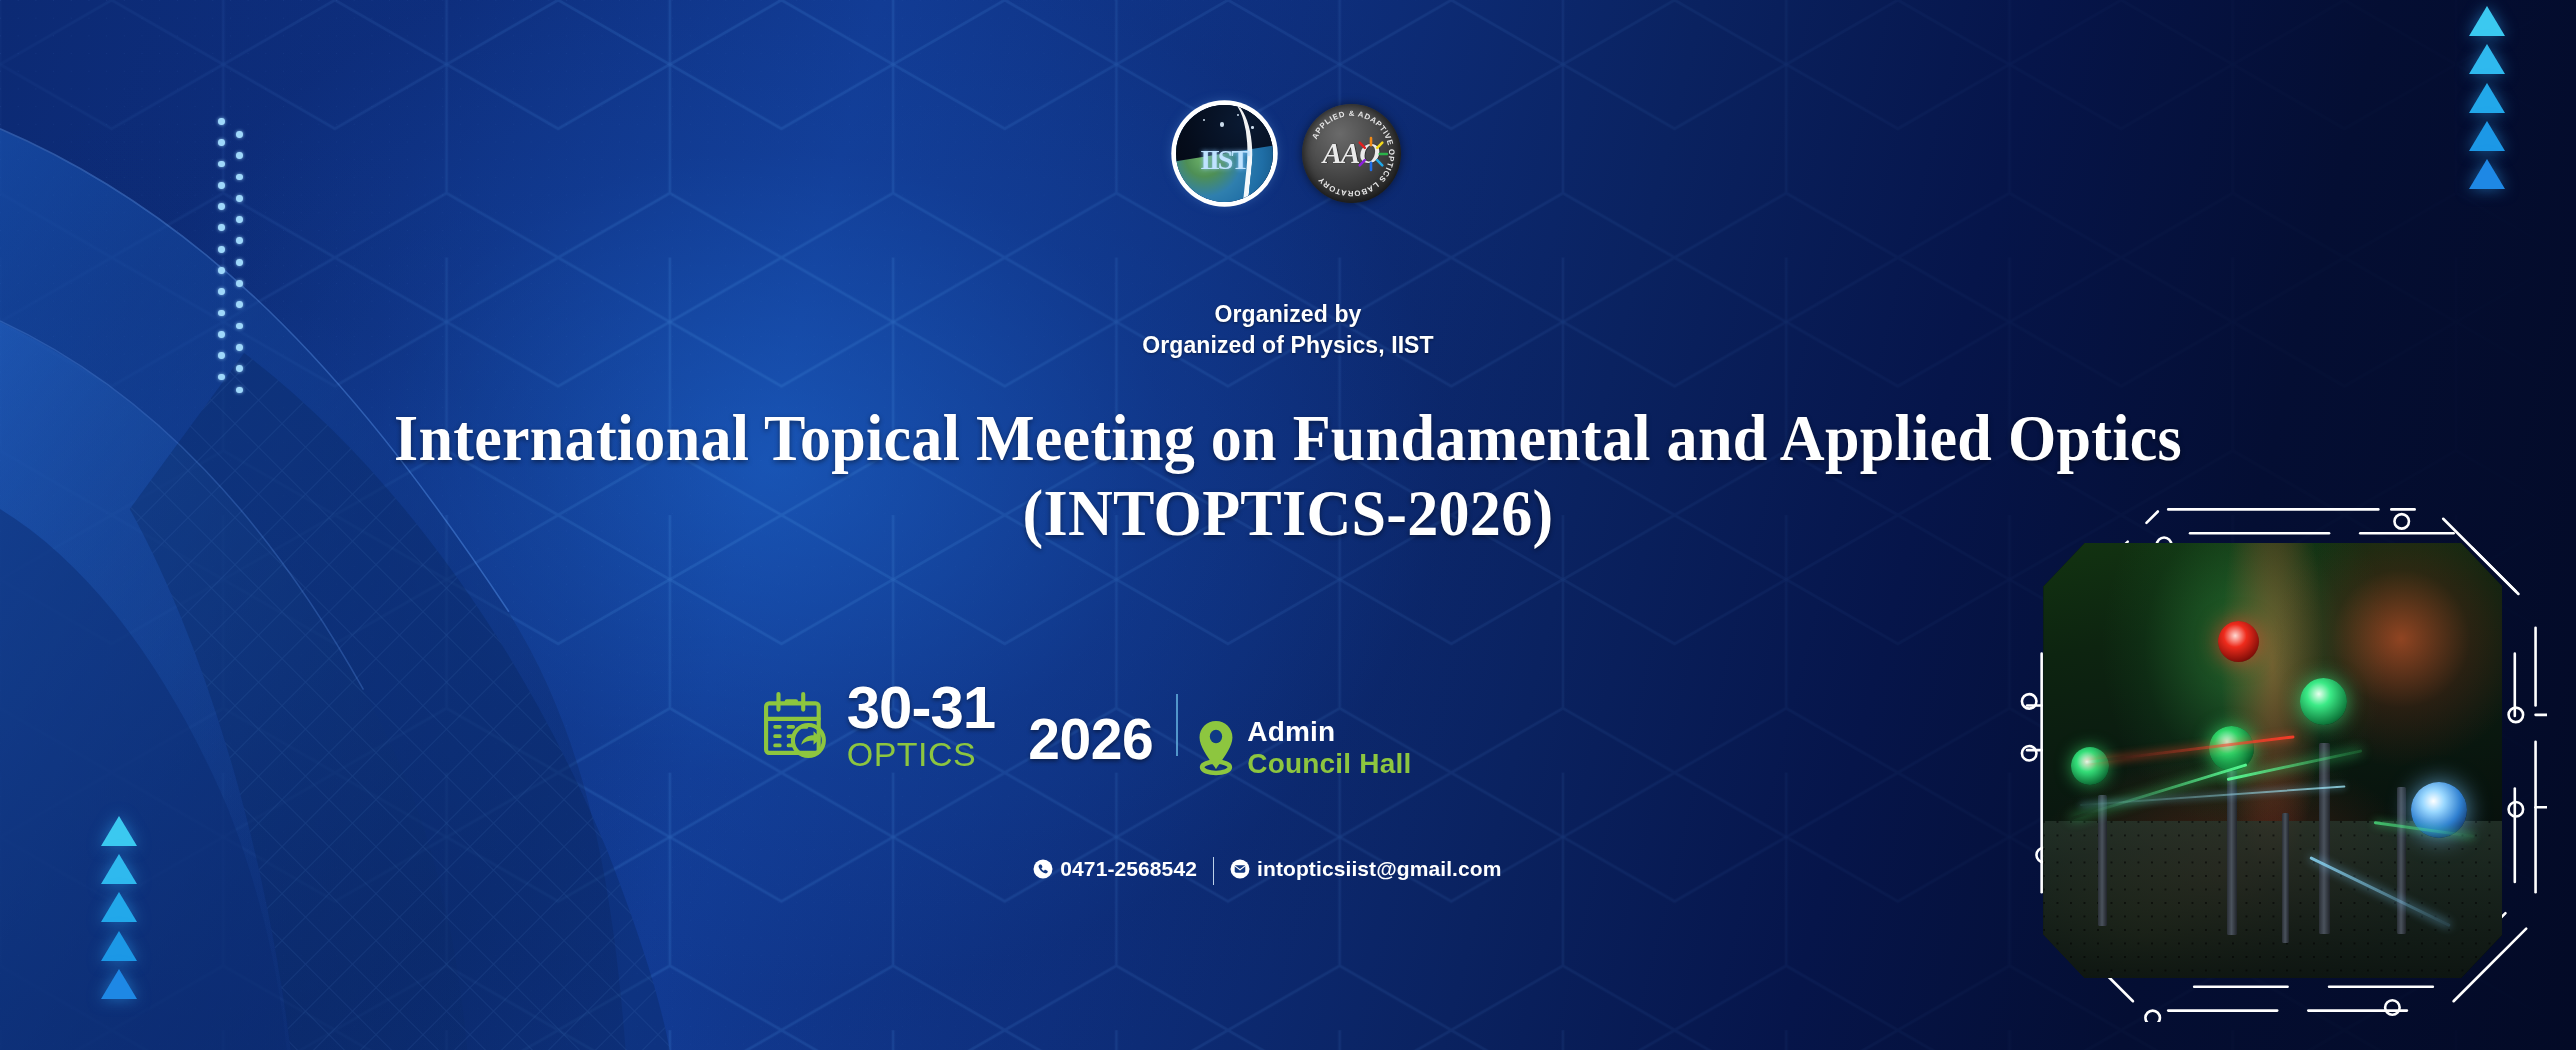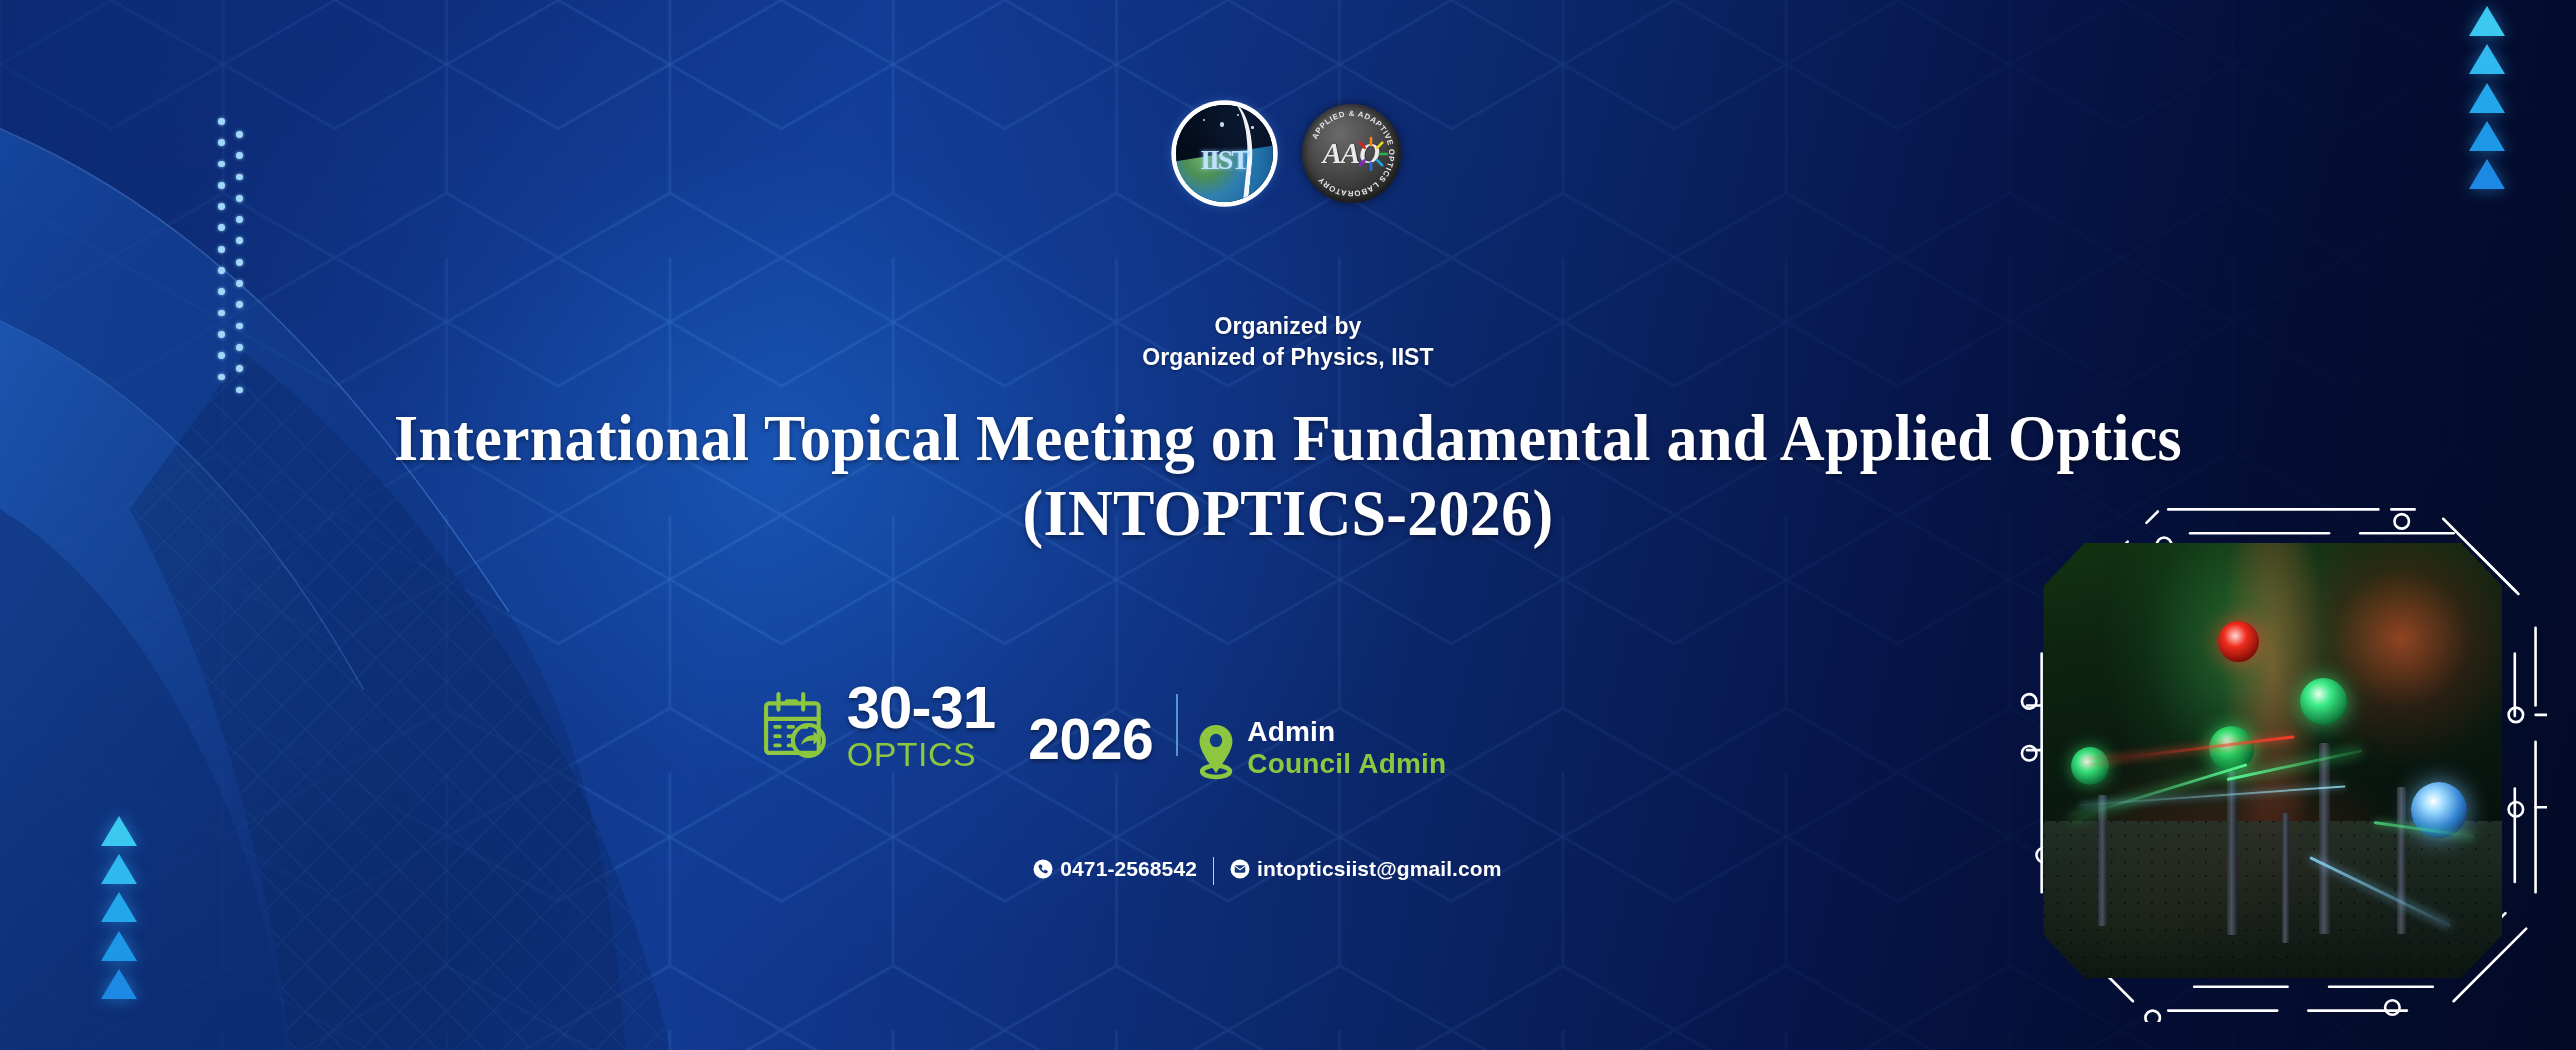--- a/index.html
+++ b/index.html
@@ -88,21 +88,21 @@
     transform:translateY(-52%); text-align:center;
     color:#eaeaea; font-family:"Liberation Serif", serif;
     font-size:29px; font-style:italic; font-weight:700;
     text-shadow:0.5px 0.5px 1px #000; letter-spacing:-1px; }
   .logo-aao .rays{ position:absolute; right:10.4px; top:50%; transform:translateY(-50%); width:38px; height:38px; }
 
   
   .organized{ position:absolute; left:0; right:0; top:299px; text-align:center;
     color:#ffffff; font-weight:700; font-size:23px; line-height:1.34;
     font-family:"Liberation Sans", sans-serif; letter-spacing:0.1px;
-    text-shadow:0 1px 2.6px rgba(0,0,0,.45);margin-top:12px; }
+    text-shadow:0 1px 2.6px rgba(0,0,0,.45); }
 
   
   .title-block{ position:absolute; left:0; right:0; top:400px; text-align:center; }
   .title-line{
     color:#ffffff; font-family:"Liberation Serif", serif; font-weight:700;
     font-size:66px; line-height:1.14; letter-spacing:0.3px;
     transform:scaleX(.94); transform-origin:center;
     text-shadow:0 1.6px 5.2px rgba(0,0,0,.45);
   }
   .title-line.second{ font-size:66px; }
@@ -118,21 +118,21 @@
   .dayrange{ color:#ffffff; font-weight:700; font-size:60px; line-height:.92;
              letter-spacing:-1px; text-shadow:0 1.6px 4.2px rgba(0,0,0,.45); }
   .monthtxt{ color:#8DC63F; font-weight:400; font-size:34px; line-height:1;
              letter-spacing:0.5px; margin-top:2.1px; }
   .yeartxt{ color:#ffffff; font-weight:700; font-size:57px; line-height:1;
             letter-spacing:-0.5px; padding-bottom:3.1px; text-shadow:0 1.6px 4.2px rgba(0,0,0,.45); }
 
   .vdivider{ width:1.6px; height:62px; background:#5ea8d8; opacity:.85;
              margin:0 20px 0 23px; align-self:center; }
 
-  .venue-wrap{ display:flex; align-items:flex-end;margin-top:46px; }
+  .venue-wrap{ display:flex; align-items:center;margin-top:46px; }
   .pin-icon{ width:36px; height:57px; flex:0 0 auto; margin-right:13.5px; }
   .venue-lines{ display:flex; flex-direction:column; line-height:1.16; }
   .venue-l1{ color:#ffffff; font-weight:700; font-size:28px; letter-spacing:0.2px; }
   .venue-l2{ color:#8DC63F; font-weight:700; font-size:28px; letter-spacing:0.2px; }
 
   
   .contact{ position:absolute; left:1033px; top:857px;
     display:flex; align-items:flex-start; color:#ffffff;
     font-size:21px; font-weight:700; letter-spacing:0.1px; }
   .contact .cicon{ width:20px; height:20px; flex:0 0 auto; margin-right:7.3px; }
@@ -362,21 +362,21 @@
     <div class="venue-wrap">
       <div class="pin-icon">
         <svg viewBox="0 0 70 110" xmlns="http://www.w3.org/2000/svg">
           <path d="M35 2 C17 2 3 16 3 34 c0 22 26 50 32 62 6-12 32-40 32-62 C67 16 53 2 35 2 z" fill="#8DC63F"></path>
           <ellipse cx="35" cy="32" rx="12" ry="13" fill="#0e3a86"></ellipse>
           <ellipse cx="35" cy="92" rx="27" ry="11" fill="none" stroke="#8DC63F" stroke-width="9"></ellipse>
         </svg>
       </div>
       <div class="venue-lines">
         <div class="venue-l1">Admin</div>
-        <div class="venue-l2">Council Admin</div>
+        <div class="venue-l2">Council Hall</div>
       </div>
     </div>
 
   </div>
 
   <div class="contact">
     <div class="grp">
       <div class="cicon">
         <svg viewBox="0 0 38 38" xmlns="http://www.w3.org/2000/svg">
           <circle cx="19" cy="19" r="18" fill="#ffffff"></circle>

